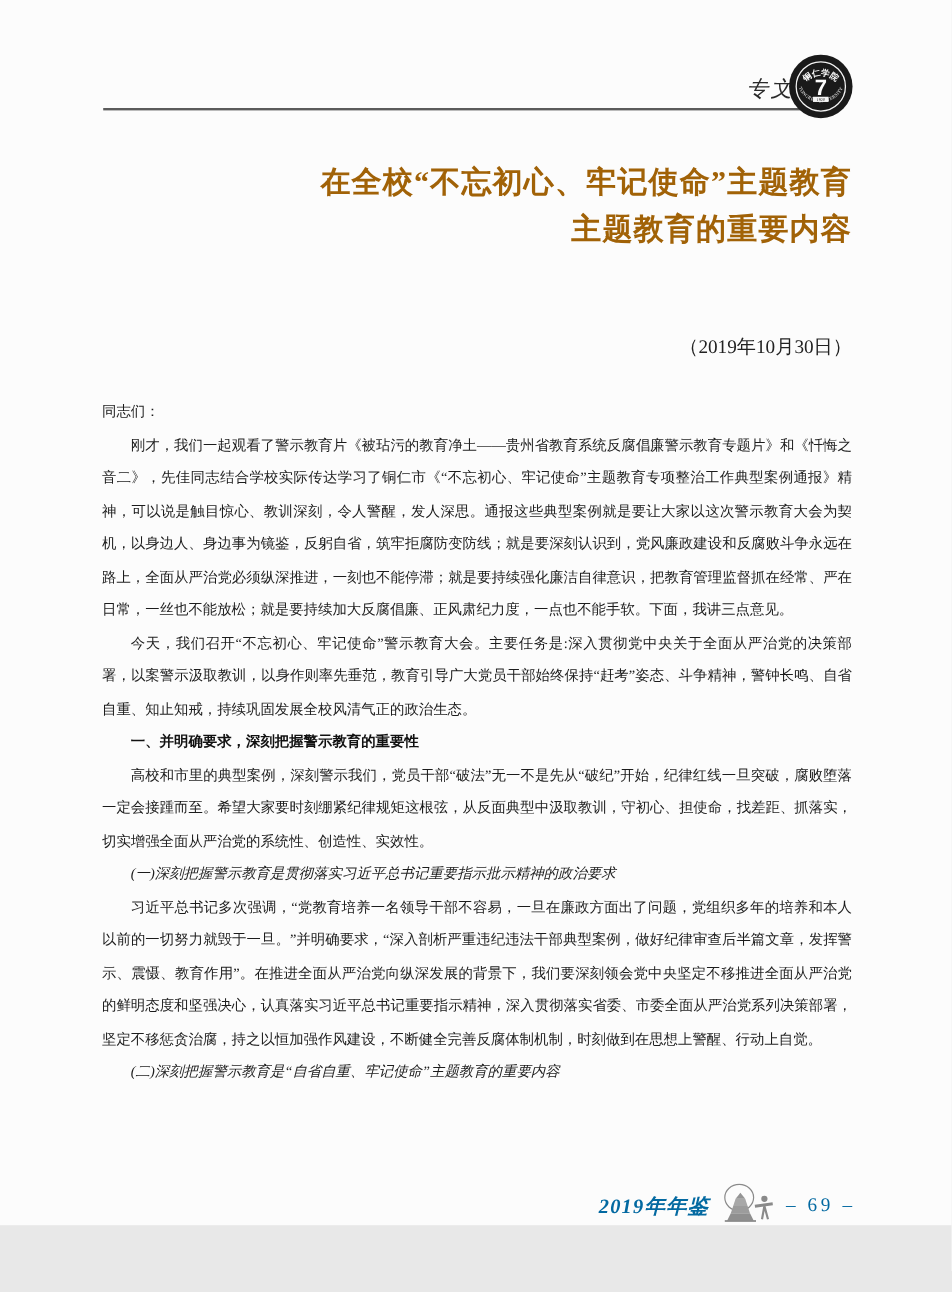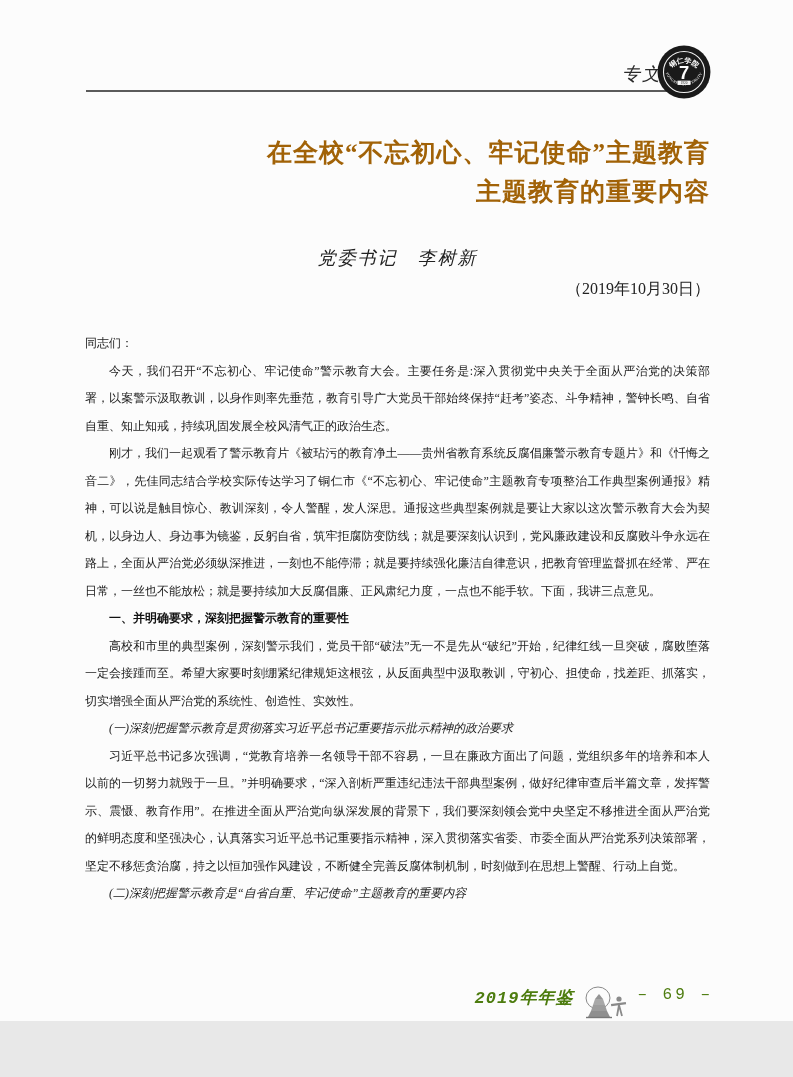--- a/index.html
+++ b/index.html
@@ -55,22 +55,22 @@
   .doc-body p { margin: 0; text-indent: 2em; }
   .doc-body p.salutation { text-indent: 0; }
   .doc-body p.heading {
     font-family: "Liberation Sans", "DejaVu Sans", sans-serif;
     font-weight: bold; color: #111;
   }
   .doc-body p.subheading { font-style: italic; font-weight: 500; }
   
   .page-footer {
     position: absolute; top: 986px; right: 80px;
-    display: flex; 
-    font-size: 16px; color: #4d7c0f; font-family: Liberation Mono, monospace;
+    display: flex; align-items: center;
+    font-size: 16px; color: #0369a1;
   }
   .yearbook-label {
     font-weight: bold; font-style: italic;
     font-size: 17px; letter-spacing: 1px;
   }
   .footer-emblem { margin: 0 10px 0 8px; width: 46px; height: 38px; }
   .page-number { letter-spacing: 3px; font-size: 16px; }
 </style>
 </head>
 <body>
@@ -98,27 +98,26 @@
       <rect x="38" y="66" width="24" height="8" fill="#f5f5f5"></rect>
       <text x="50" y="72.5" font-size="6.5" fill="#1a1a1a" text-anchor="middle">1920</text>
     </svg>
   </span>
 
   <h1 class="doc-title">
     <span>在全校“不忘初心、牢记使命”主题教育</span><br>
     <span>主题教育的重要内容</span>
   </h1>
 
-  <div class="byline">党委书记　李树新</div>
   <div class="date-line">（2019年10月30日）</div>
 
   <div class="doc-body">
     <p class="salutation">同志们：</p>
+    <p class="body-para">刚才，我们一起观看了警示教育片《被玷污的教育净土——贵州省教育系统反腐倡廉警示教育专题片》和《忏悔之音二》，先佳同志结合学校实际传达学习了铜仁市《“不忘初心、牢记使命”主题教育专项整治工作典型案例通报》精神，可以说是触目惊心、教训深刻，令人警醒，发人深思。通报这些典型案例就是要让大家以这次警示教育大会为契机，以身边人、身边事为镜鉴，反躬自省，筑牢拒腐防变防线；就是要深刻认识到，党风廉政建设和反腐败斗争永远在路上，全面从严治党必须纵深推进，一刻也不能停滞；就是要持续强化廉洁自律意识，把教育管理监督抓在经常、严在日常，一丝也不能放松；就是要持续加大反腐倡廉、正风肃纪力度，一点也不能手软。下面，我讲三点意见。</p>
     <p class="body-para">今天，我们召开“不忘初心、牢记使命”警示教育大会。主要任务是:深入贯彻党中央关于全面从严治党的决策部署，以案警示汲取教训，以身作则率先垂范，教育引导广大党员干部始终保持“赶考”姿态、斗争精神，警钟长鸣、自省自重、知止知戒，持续巩固发展全校风清气正的政治生态。</p>
-    <p class="body-para">刚才，我们一起观看了警示教育片《被玷污的教育净土——贵州省教育系统反腐倡廉警示教育专题片》和《忏悔之音二》，先佳同志结合学校实际传达学习了铜仁市《“不忘初心、牢记使命”主题教育专项整治工作典型案例通报》精神，可以说是触目惊心、教训深刻，令人警醒，发人深思。通报这些典型案例就是要让大家以这次警示教育大会为契机，以身边人、身边事为镜鉴，反躬自省，筑牢拒腐防变防线；就是要深刻认识到，党风廉政建设和反腐败斗争永远在路上，全面从严治党必须纵深推进，一刻也不能停滞；就是要持续强化廉洁自律意识，把教育管理监督抓在经常、严在日常，一丝也不能放松；就是要持续加大反腐倡廉、正风肃纪力度，一点也不能手软。下面，我讲三点意见。</p>
     <p class="heading">一、并明确要求，深刻把握警示教育的重要性</p>
     <p class="body-para">高校和市里的典型案例，深刻警示我们，党员干部“破法”无一不是先从“破纪”开始，纪律红线一旦突破，腐败堕落一定会接踵而至。希望大家要时刻绷紧纪律规矩这根弦，从反面典型中汲取教训，守初心、担使命，找差距、抓落实，切实增强全面从严治党的系统性、创造性、实效性。</p>
     <p class="subheading">(一)深刻把握警示教育是贯彻落实习近平总书记重要指示批示精神的政治要求</p>
     <p class="body-para">习近平总书记多次强调，“党教育培养一名领导干部不容易，一旦在廉政方面出了问题，党组织多年的培养和本人以前的一切努力就毁于一旦。”并明确要求，“深入剖析严重违纪违法干部典型案例，做好纪律审查后半篇文章，发挥警示、震慑、教育作用”。在推进全面从严治党向纵深发展的背景下，我们要深刻领会党中央坚定不移推进全面从严治党的鲜明态度和坚强决心，认真落实习近平总书记重要指示精神，深入贯彻落实省委、市委全面从严治党系列决策部署，坚定不移惩贪治腐，持之以恒加强作风建设，不断健全完善反腐体制机制，时刻做到在思想上警醒、行动上自觉。</p>
     <p class="subheading">(二)深刻把握警示教育是“自省自重、牢记使命”主题教育的重要内容</p>
   </div>
 
   <div class="page-footer">
     <span class="yearbook-label">2019年年鉴</span>
     <span class="footer-emblem">

